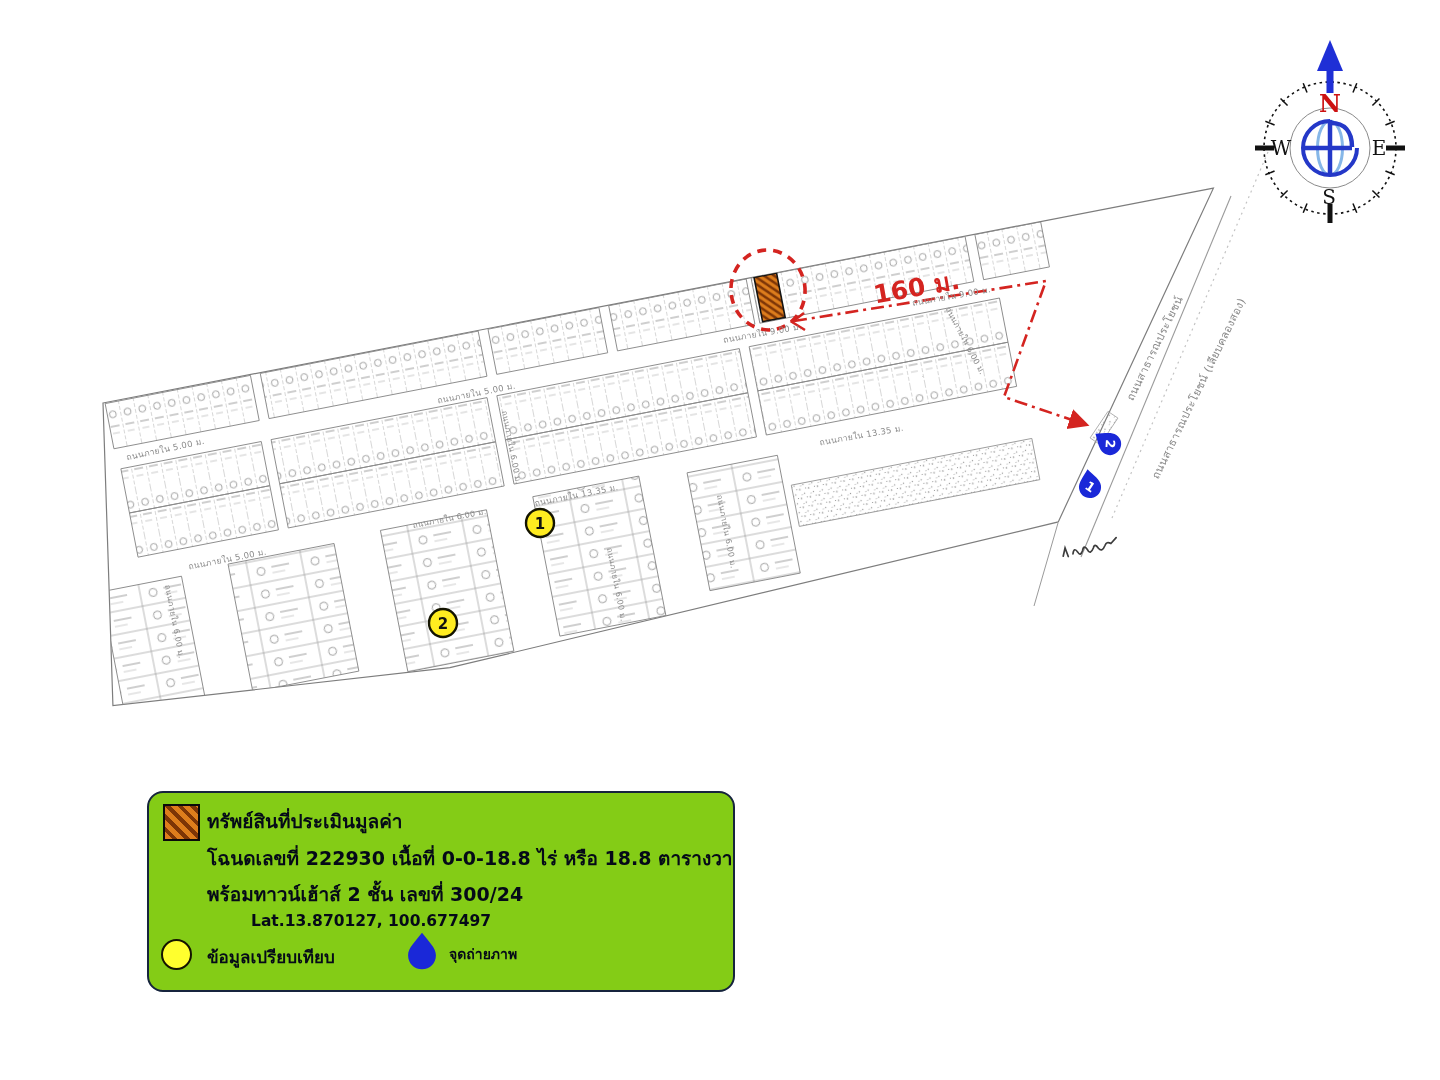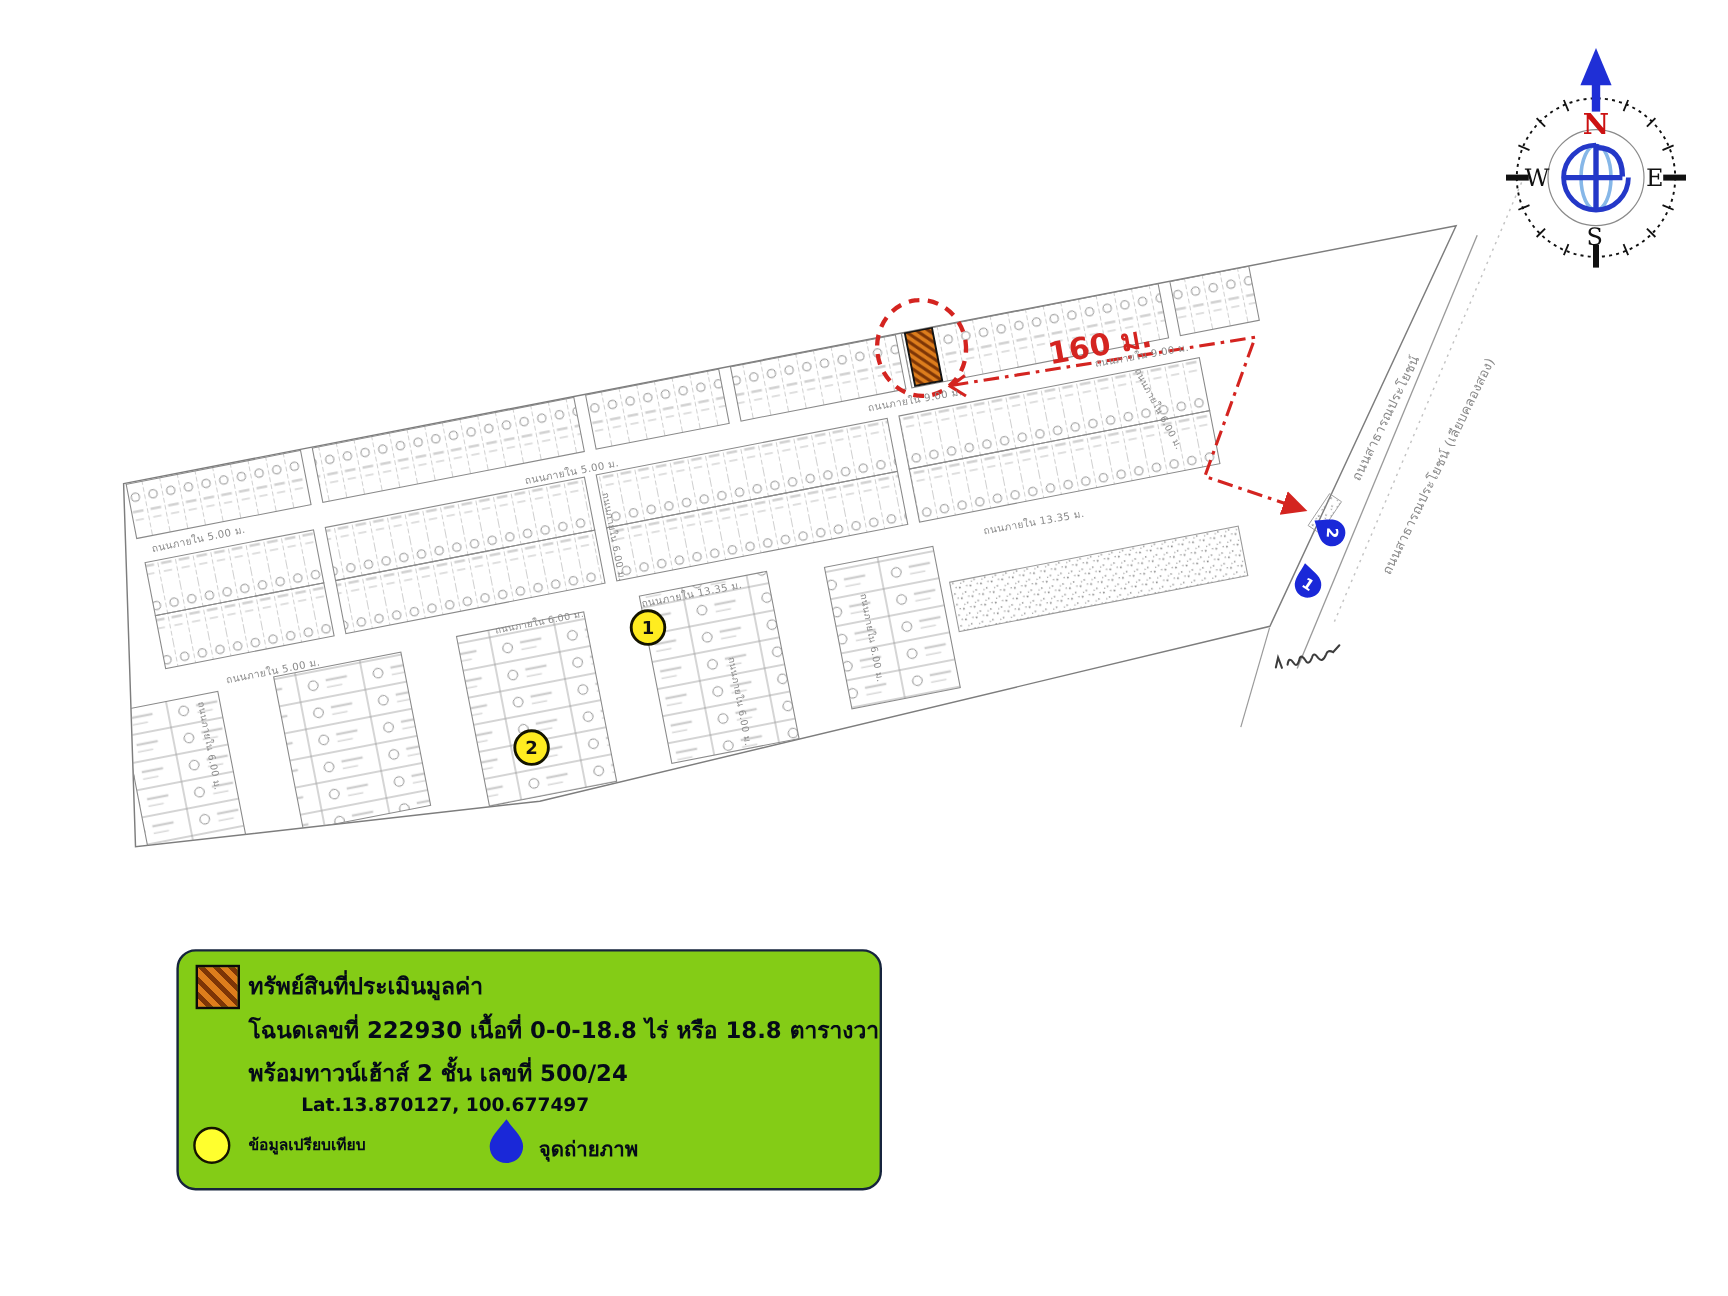--- a/index.html
+++ b/index.html
@@ -13,23 +13,23 @@
     color:#050a18;font-weight:bold;}
   .legend .swatch{position:absolute;left:14px;top:11px;width:33px;height:33px;
     border:2px solid #0a0a0a;
     background:repeating-linear-gradient(45deg,#dd7d1c 0 5px,#7d3506 5px 9px);}
   .l-title{position:absolute;left:58px;top:13px;font-size:19px;}
   .l-deed{position:absolute;left:58px;top:50px;font-size:19px;}
   .l-bldg{position:absolute;left:58px;top:86px;font-size:19px;}
   .l-coords{position:absolute;left:58px;top:119px;font-size:15.5px;margin-left:44px;}
   .ycircle{position:absolute;left:12px;top:146px;width:27px;height:27px;border-radius:50%;
     background:#ffff2e;border:2.5px solid #141400;}
-  .l-comp{position:absolute;left:58px;top:150px;font-size:13px;}
+  .l-comp{position:absolute;left:58px;top:150px;font-size:17px;}
   .drop-ico{position:absolute;left:258px;top:135px;}
-  .l-photo{position:absolute;left:300px;top:150px;font-size:17px;}
+  .l-photo{position:absolute;left:300px;top:150px;font-size:14px;}
 </style>
 </head>
 <body>
 
 <div class="stage">
 
 <svg id="mapsvg" width="1440" height="1080" viewBox="0 0 1440 1080">
   <defs>
 
     <pattern id="pth" width="15" height="46" patternUnits="userSpaceOnUse">
@@ -200,21 +200,21 @@
           <path d="M0,-21 C6,-13 13,-7 13,0 C13,7.5 7.5,13 0,13 C-7.5,13 -13,7.5 -13,0 C-13,-7 -6,-13 0,-21 Z" fill="#1a28d8"></path>
           <text text-anchor="middle" font-size="15" font-weight="bold" fill="#ffffff" transform="rotate(148) translate(0 5)">2</text>
         </g>
       </g>
 </svg>
 
 <div class="legend">
   <div class="swatch"></div>
   <div class="l-title">ทรัพย์สินที่ประเมินมูลค่า</div>
   <div class="l-deed">โฉนดเลขที่ 222930 เนื้อที่ 0-0-18.8 ไร่ หรือ 18.8 ตารางวา</div>
-  <div class="l-bldg">พร้อมทาวน์เฮ้าส์ 2 ชั้น เลขที่ 500/24</div>
+  <div class="l-bldg">พร้อมทาวน์เฮ้าส์ 2 ชั้น เลขที่ 300/24</div>
   <div class="l-coords">Lat.13.870127, 100.677497</div>
   <span class="ycircle"></span>
   <div class="l-comp">ข้อมูลเปรียบเทียบ</div>
   <svg class="drop-ico" width="30" height="46" viewBox="-14 -22 28 36">
     <path d="M0,-21 C6,-13 13,-7 13,0 C13,7.5 7.5,13 0,13 C-7.5,13 -13,7.5 -13,0 C-13,-7 -6,-13 0,-21 Z" fill="#1a28d8"></path>
   </svg>
   <div class="l-photo">จุดถ่ายภาพ</div>
 </div>
 
 </div>

